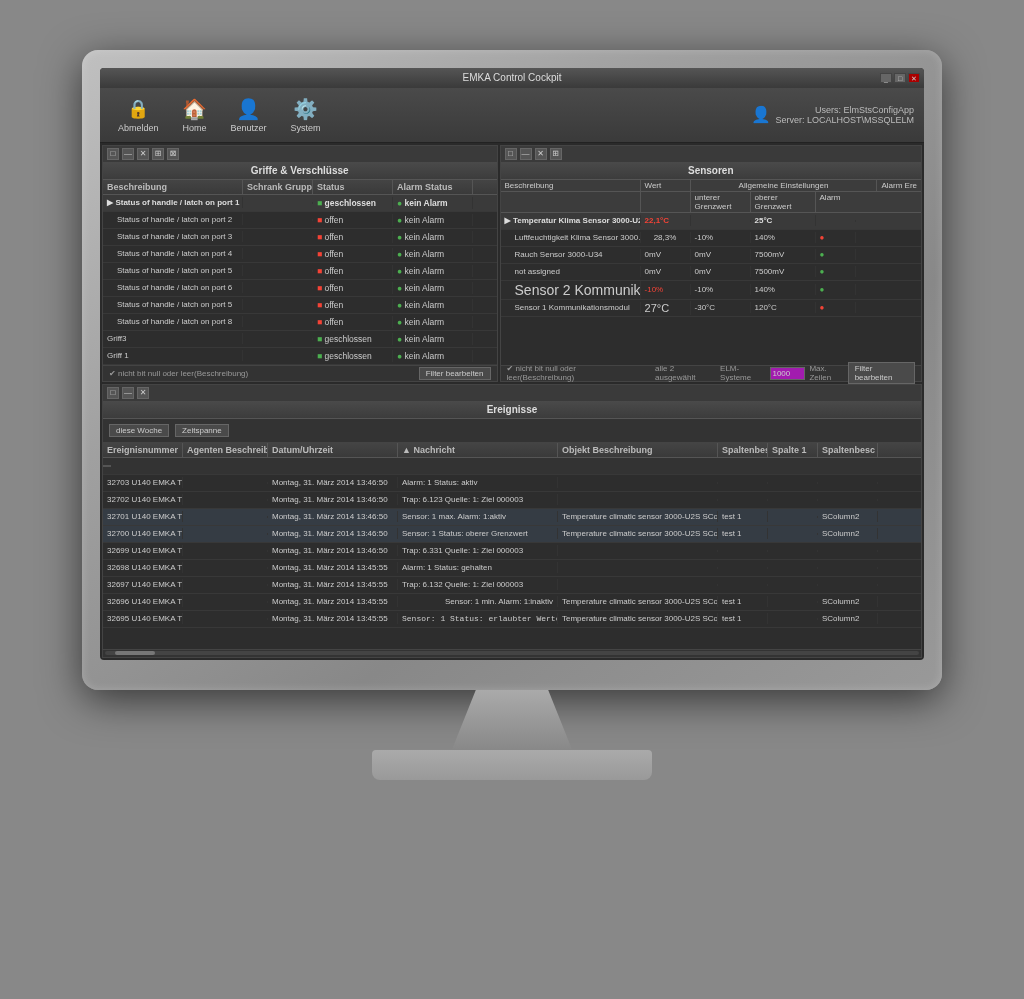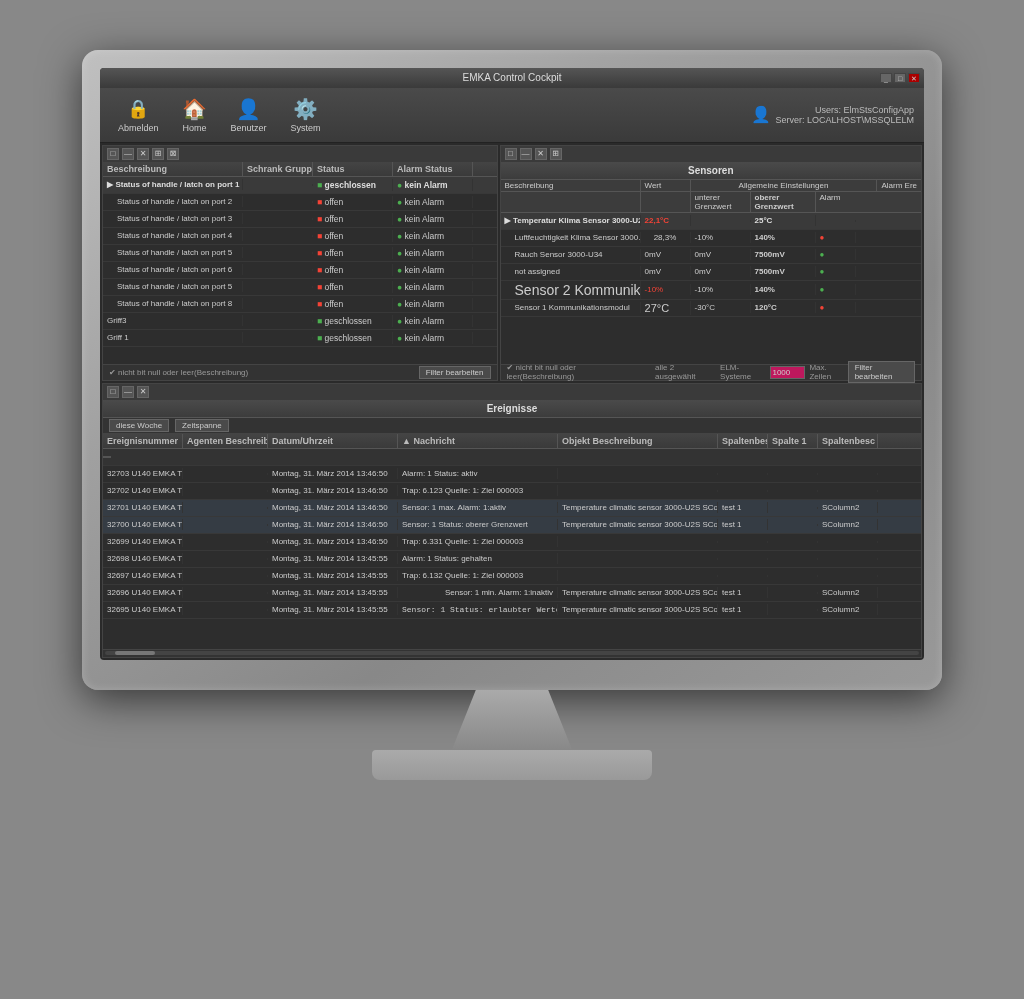--- a/index.html
+++ b/index.html
@@ -248,21 +248,21 @@
     
     .col-desc { flex: 0 0 140px; }
     .col-group { flex: 0 0 70px; }
     .col-status { flex: 0 0 80px; }
     .col-alarm { flex: 0 0 80px; }
 
     
     .col-sdesc { flex: 0 0 140px; }
     .col-val { flex: 0 0 50px; }
     .col-lower { flex: 0 0 60px; }
-    .col-upper { flex: 0 0 65px; font-weight: bold; }
+    .col-upper { flex: 0 0 65px; }
     .col-salarm { flex: 0 0 40px; }
 
     
     .events-panel {
       flex: 1;
       margin: 0 2px 2px 2px;
       display: flex;
       flex-direction: column;
       background: #2d2d2d;
       border: 1px solid #444;
@@ -272,21 +272,21 @@
       background: #3a3a3a;
       height: 16px;
       display: flex;
       align-items: center;
       padding: 0 4px;
       gap: 3px;
     }
 
     .filter-bar {
       background: #333;
-      height: 16px;
+      height: 24px;
       display: flex;
       align-items: center;
       padding: 0 6px;
       gap: 6px;
       font-size: 9px;
       color: #bbb;
       border-bottom: 1px solid #444;
     }
 
     .filter-btn {
@@ -407,20 +407,23 @@
           <div class="top-panels">
 
             <div class="panel panel-left">
               <div class="panel-toolbar">
                 <div class="panel-tool-btn">□</div>
                 <div class="panel-tool-btn">—</div>
                 <div class="panel-tool-btn">✕</div>
                 <div class="panel-tool-btn">⊞</div>
                 <div class="panel-tool-btn">⊠</div>
               </div>
+              <div class="panel-title">
+                <span>Griffe &amp; Verschlüsse</span>
+              </div>
               <div class="table-header">
                 <div class="col col-desc">Beschreibung</div>
                 <div class="col col-group">Schrank Gruppe</div>
                 <div class="col col-status">Status</div>
                 <div class="col col-alarm">Alarm Status</div>
               </div>
               <div class="table-body">
 
                 <div class="table-row header-row">
                   <div class="col col-desc" style="font-size:8px;">▶ Status of handle / latch on port 1</div>
@@ -583,21 +586,21 @@
                   <div class="col col-salarm" style="font-size:8px;"><span class="dot-red">●</span></div>
                 </div>
               </div>
 
               <div class="panel-footer">
                 <span style="cursor:pointer;">
                   <span>✔ nicht bit null oder leer(Beschreibung)</span>
                 </span>
                 <span style="margin-left:20px;">alle 2 ausgewählt</span>
                 <span style="margin-left:8px;">ELM-Systeme</span>
-                <input type="text" style="width: 35px; margin-left: 4px; background: #be185d; border: 1px solid rgb(102, 102, 102); color: rgb(204, 204, 204); font-size: 8px; padding: 1px;" value="1000">
+                <input type="text" style="width: 35px; margin-left: 4px; background: #a21caf; border: 1px solid rgb(102, 102, 102); color: rgb(204, 204, 204); font-size: 8px; padding: 1px;" value="1000">
                 <span style="margin-left:4px;">Max. Zeilen</span>
                 <span class="filter-btn-right">Filter bearbeiten</span>
               </div>
             </div>
           </div>
 
           <div class="events-panel">
             <div class="events-toolbar">
               <div class="panel-tool-btn">□</div>
               <div class="panel-tool-btn">—</div>

